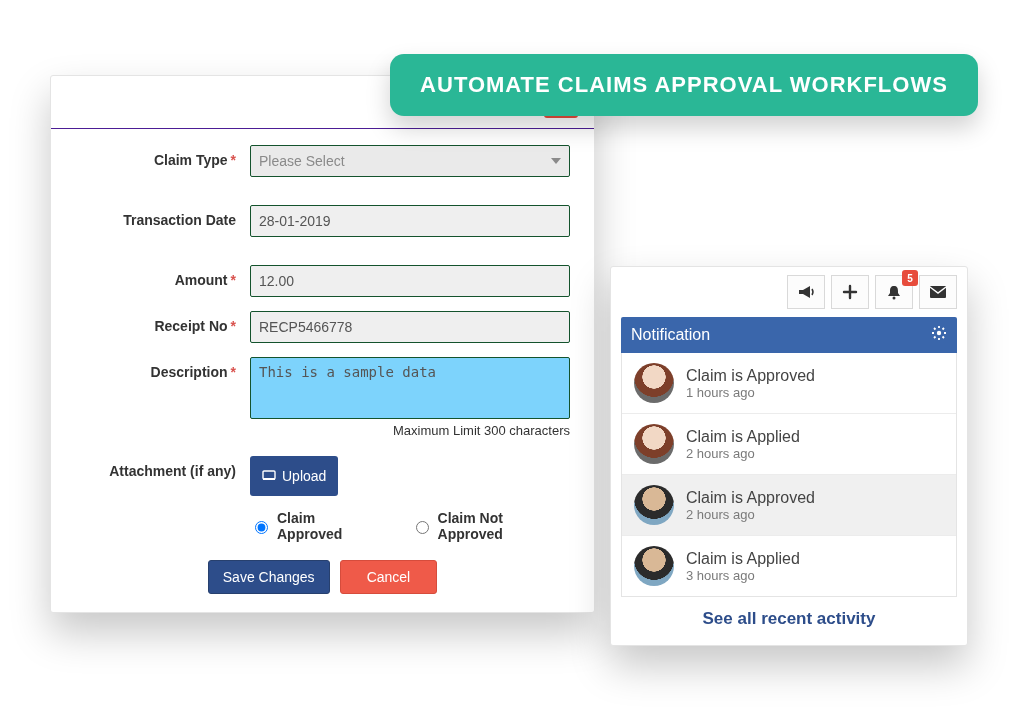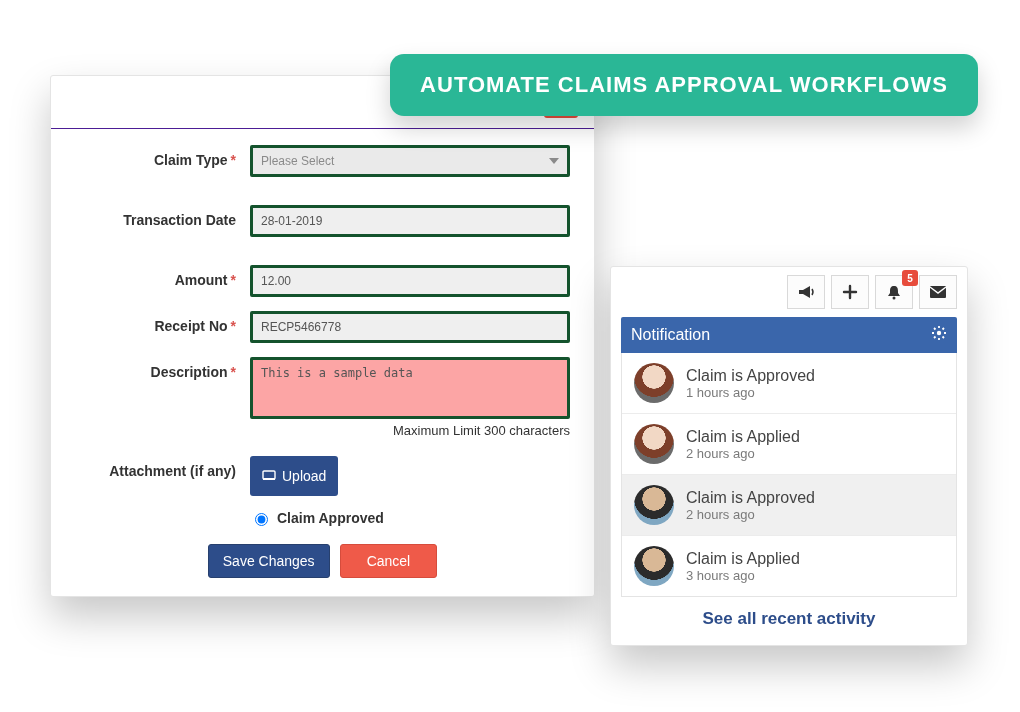--- a/index.html
+++ b/index.html
@@ -71,38 +71,38 @@
     width: 175px; text-align: right;
     padding-right: 14px;
     font-weight: 700;
     color: #333;
     font-size: 14px;
     padding-top: 7px;
   }
   .req { color: #d9534f; font-weight: 700; margin-left: 3px; }
   .ctl { flex: 1; }
   .select, .input, .textarea {
-    width: 100%; border: 3px solid #14532d;
+    width: 100%; border: 1px solid #14532d;
     background: #eaeaea;
-    font-size: 12px;
+    font-size: 14px;
     color: #555;
     border-radius: 2px;
   }
   .select {
     height: 32px; display: flex; align-items: center; justify-content: space-between;
     padding: 0 8px;
     cursor: pointer;
   }
   .select .placeholder { color: #8a8a8a; }
   .select .caret { width: 0; height: 0; border-left: 5px solid transparent; border-right: 5px solid transparent; border-top: 6px solid #8a8a8a; }
   .input {
     height: 32px; padding: 0 8px; background: #efefef;
   }
   .textarea {
-    height: 62px; padding: 6px 8px; resize: none; background: #fca5a5;
+    height: 62px; padding: 6px 8px; resize: none; background: #7dd3fc;
   }
   .helper { text-align: right; font-size: 13px; color: #333; font-weight: 400; margin-top: 0; }
 
   .btn-upload {
     background: #2d4d8a; color: #fff; border: none;
     padding: 12px 12px; border-radius: 3px;
     display: inline-flex; gap: 6px; align-items: center;
     font-size: 14px; cursor: pointer;
   }
   .radios { margin-top: 14px; display: flex; gap: 28px; align-items: center; }
@@ -258,20 +258,24 @@
                 <rect x="1" y="2" width="12" height="8" rx="1" fill="none" stroke="#fff" stroke-width="1.4"></rect>
                 <rect x="1" y="9" width="12" height="2" fill="#fff"></rect>
               </svg>
           </span>
           <span>Upload</span>
         </button>
         <div class="radios">
           <label class="radio">
             <input type="radio" name="approval" checked="" style="">
             <span>Claim Approved</span>
+          </label>
+          <label class="radio">
+            <input type="radio" name="approval" style="">
+            <span>Claim Not Approved</span>
           </label>
         </div>
       </div>
     </div>
 
     <div class="footer-actions">
       <button class="btn-primary">Save Changes</button>
       <button class="btn-danger">Cancel</button>
     </div>
   </div>

